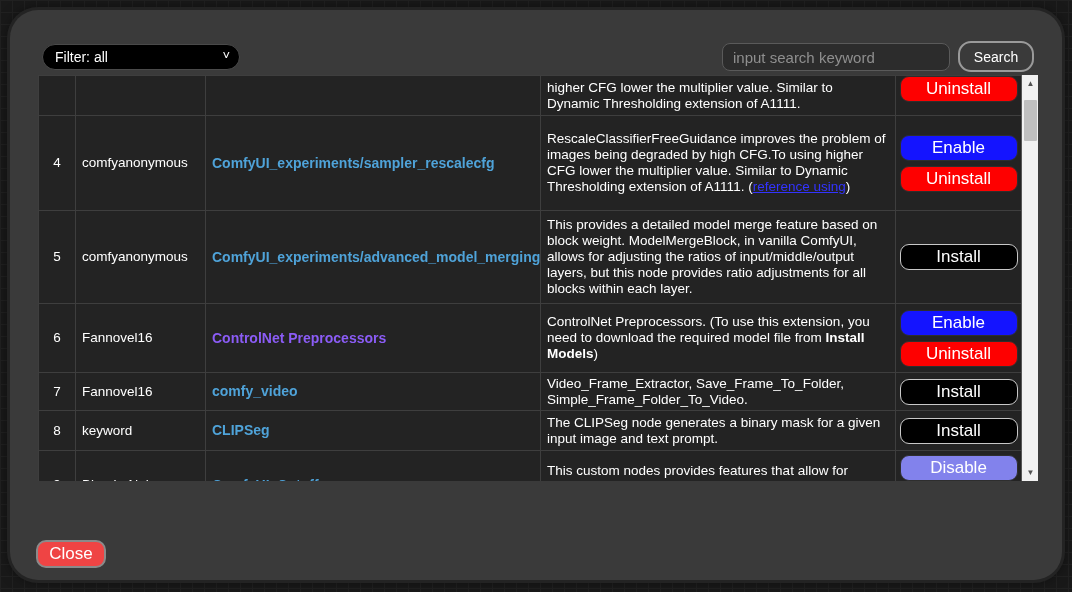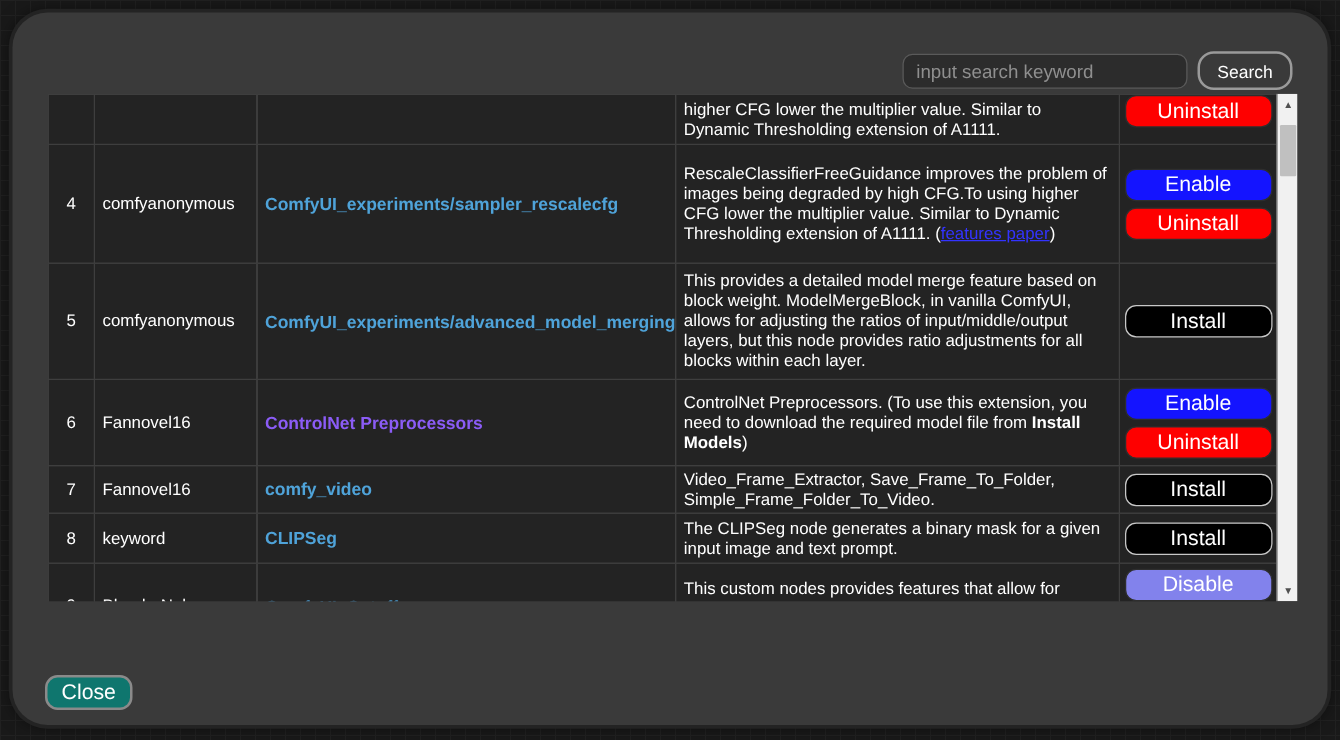--- a/index.html
+++ b/index.html
@@ -37,21 +37,21 @@
   }
   input.search::placeholder { color:#8f8f8f; }
   .search-btn {
     position:absolute; left:948px; top:31px; width:76px; height:31px;
     background:#3a3a3a; border:2px solid #9a9a9a; border-radius:13px;
     color:#fff; font-size:14px; cursor:pointer;
     font-family:"Liberation Sans", sans-serif;
   }
   .close-btn {
     position:absolute; left:26px; top:530px; width:70px; height:28px;
-    background:#0f766e; border:2px solid #8a8a8a; border-radius:10px;
+    background:#ef4444; border:2px solid #8a8a8a; border-radius:10px;
     color:#fff; font-size:17px; cursor:pointer;
     font-family:"Liberation Sans", sans-serif;
   }
   
   .viewport {
     position:absolute; left:28px; top:65px; width:1000px; height:406px;
     overflow:hidden;
   }
   table.ext {
     border-collapse:collapse; table-layout:fixed; width:983px;
@@ -102,20 +102,26 @@
   .sb-thumb {
     position:absolute; left:2px; top:25px; width:13px; height:41px;
     background:#c0c0c0; border-radius:1px; cursor:pointer;
   }
 </style>
 </head>
 <body>
 
 <div class="dialog">
 
+  <div class="filter-wrap">
+    <select class="filter">
+      <option>Filter: all</option>
+    </select>
+    <span class="filter-chevron">˅</span>
+  </div>
 
   <input class="search" type="text" placeholder="input search keyword" style="">
   <button class="search-btn">Search</button>
 
   <div class="viewport">
     <table class="ext">
       <tbody>
           <tr class="clip-top">
             <td class="c-num"></td>
             <td class="c-auth"></td>
@@ -124,21 +130,21 @@
             <td class="c-act">
               <div class="actions">
                 <button class="btn btn-uninstall" style="background: rgb(254, 0, 0);">Uninstall</button>
               </div>
             </td>
           </tr>
           <tr>
             <td class="c-num">4</td>
             <td class="c-auth">comfyanonymous</td>
             <td class="c-title"><a class="title-link" style="color: rgb(79, 163, 217);">ComfyUI_experiments/sampler_rescalecfg</a></td>
-            <td class="c-desc"><span>RescaleClassifierFreeGuidance improves the problem of images being degraded by high CFG.To using higher CFG lower the multiplier value. Similar to Dynamic Thresholding extension of A1111. (</span><a class="ref-link" style="color: rgb(51, 51, 255);">features paper</a><span>)</span></td>
+            <td class="c-desc"><span>RescaleClassifierFreeGuidance improves the problem of images being degraded by high CFG.To using higher CFG lower the multiplier value. Similar to Dynamic Thresholding extension of A1111. (</span><a class="ref-link" style="color: rgb(51, 51, 255);">reference using</a><span>)</span></td>
             <td class="c-act">
               <div class="actions">
                 <button class="btn btn-enable" style="background: rgb(20, 20, 255);">Enable</button>
                 <button class="btn btn-uninstall" style="background: rgb(254, 0, 0);">Uninstall</button>
               </div>
             </td>
           </tr>
           <tr>
             <td class="c-num">5</td>
             <td class="c-auth">comfyanonymous</td>

